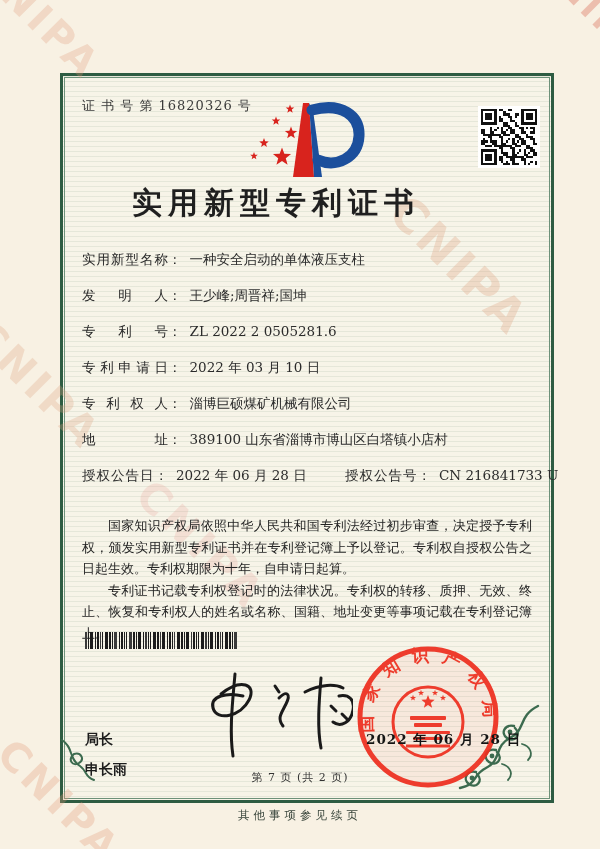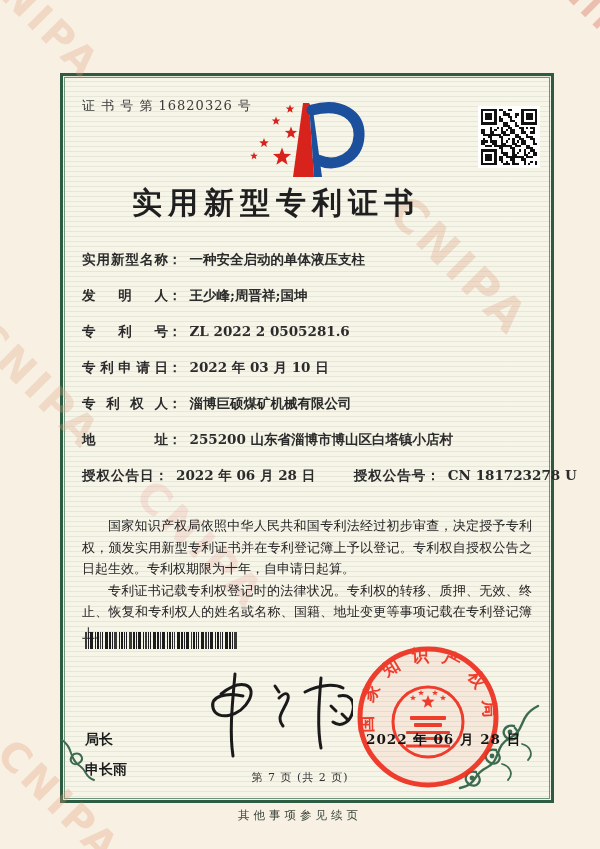--- a/index.html
+++ b/index.html
@@ -26,21 +26,21 @@
       repeating-linear-gradient(180deg, rgba(137,163,139,.16) 0 1px, rgba(0,0,0,0) 1px 5px),
       #f7f4e8;}
   .frame-inner{position:absolute;inset:1px;border:1px solid #6d9179;pointer-events:none;}
   
   .content{position:absolute;inset:0;z-index:10;}
   .certno{position:absolute;left:82px;top:97px;font-size:13px;letter-spacing:1px;color:#3a3a3a;}
   .logo{position:absolute;left:246px;top:100px;}
   .qr{position:absolute;left:478px;top:106px;background:#fff;padding:3px;}
   .title{position:absolute;left:0;top:183px;width:552px;text-align:center;
     font-size:30px;font-weight:700;letter-spacing:6px;color:#1f1f1f;}
-  .fields{position:absolute;left:82px;top:251px;right:70px;font-size:13.5px;font-weight:700;color:#2b2b2b;}
+  .fields{position:absolute;left:82px;top:251px;right:70px;font-size:13.5px;font-weight:400;color:#2b2b2b;}
   .frow{height:36px;white-space:nowrap;}
   .lbl{display:inline-block;width:86px;text-align:justify;text-align-last:justify;vertical-align:top;}
   .colon{display:inline-block;margin-right:8px;}
   .grant .lbl2{letter-spacing:1px;}
   .grant .gp2{margin-left:34px;}
   .paras{position:absolute;left:82px;right:68px;top:515px;font-size:13px;line-height:21.5px;
     text-align:justify;color:#242424;}
   .paras p{margin:0;text-indent:2em;}
   .barcode{position:absolute;left:85px;top:632px;}
   .director{position:absolute;left:85px;top:692px;font-size:14px;font-weight:700;color:#1d1d1d;line-height:30px;margin-top:32px;}
@@ -330,26 +330,26 @@
     <div class="frow">
       <span class="lbl">专利号</span><span class="colon">：</span><span>ZL 2022 2 0505281.6</span>
     </div>
     <div class="frow">
       <span class="lbl">专利申请日</span><span class="colon">：</span><span>2022 年 03 月 10 日</span>
     </div>
     <div class="frow">
       <span class="lbl">专利权人</span><span class="colon">：</span><span>淄博巨硕煤矿机械有限公司</span>
     </div>
     <div class="frow">
-      <span class="lbl">地址</span><span class="colon">：</span><span>255200 山东省淄博市博山区白塔镇小店村</span>
+      <span class="lbl">地址</span><span class="colon">：</span><span>389100 山东省淄博市博山区白塔镇小店村</span>
     </div>
     <div class="frow grant">
       <span class="lbl2">授权公告日</span><span class="colon">：</span><span>2022 年 06 月 28 日</span>
       <span class="gp2"></span>
-      <span class="lbl2">授权公告号</span><span class="colon">：</span><span>CN 181723278 U</span>
+      <span class="lbl2">授权公告号</span><span class="colon">：</span><span>CN 216841733 U</span>
     </div>
   </div>
 
   <div class="paras">
     <p>国家知识产权局依照中华人民共和国专利法经过初步审查，决定授予专利权，颁发实用新型专利证书并在专利登记簿上予以登记。专利权自授权公告之日起生效。专利权期限为十年，自申请日起算。</p>
     <p>专利证书记载专利权登记时的法律状况。专利权的转移、质押、无效、终止、恢复和专利权人的姓名或名称、国籍、地址变更等事项记载在专利登记簿上。</p>
   </div>
 
   <svg id="barcode" class="barcode" width="152" height="17" viewBox="0 0 152 17">
       <rect x="0" y="0" width="2" height="17" fill="#3a3a3a"></rect>

